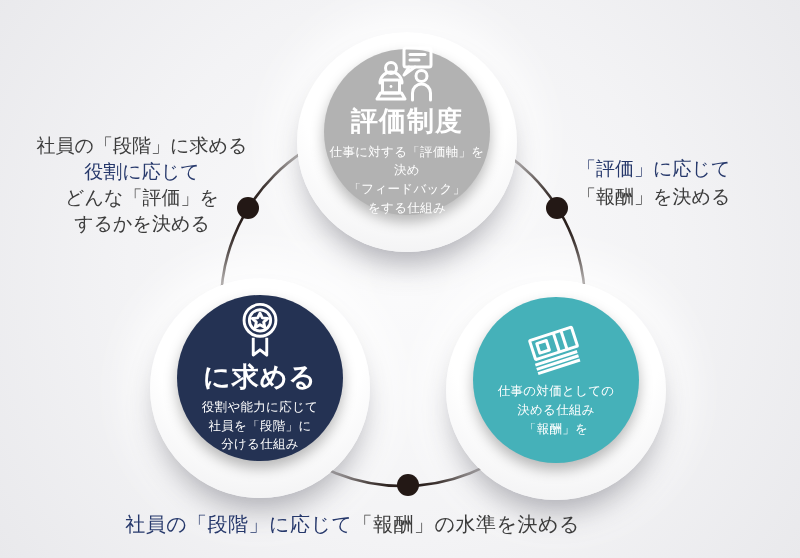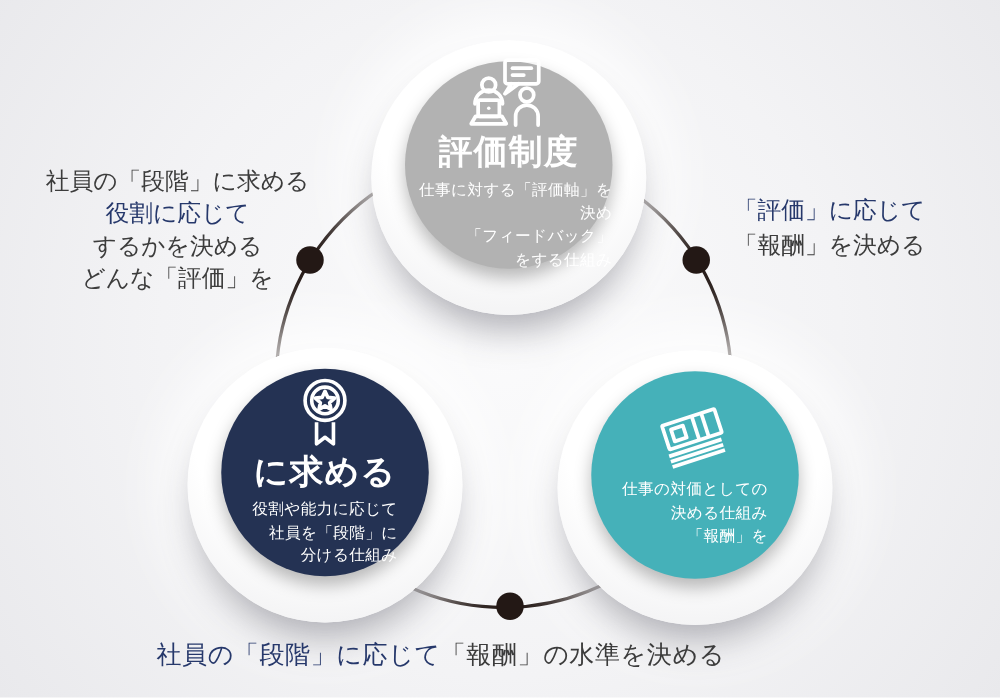--- a/index.html
+++ b/index.html
@@ -16,35 +16,35 @@
   .bubble{
     position:absolute;width:220px;height:220px;border-radius:50%;
     background:radial-gradient(circle at 50% 28%,#ffffff 55%,#f4f4f5 82%,#e7e7e9 100%);
     box-shadow:0 20px 30px -8px rgba(45,45,60,.38), 0 0 46px 20px rgba(255,255,255,.85);
   }
   .inner{
     position:absolute;left:50%;top:50%;width:166px;height:166px;
     margin:-93px 0 0 -83px;border-radius:50%;
     box-shadow:0 7px 14px rgba(0,0,0,.28);
     display:flex;flex-direction:column;align-items:center;justify-content:center;
-    color:#ffffff;text-align:right;
+    color:#ffffff;text-align:center;
   }
   .inner-gray{background:#b2b2b2;}
   .inner-navy{background:#243253;}
   .inner-teal{background:#45b1b9;}
   .bubble-title{font-size:27px;font-weight:700;letter-spacing:1px;line-height:1.15;margin-top:4px;}
   .bubble-desc{font-size:12.5px;line-height:1.5;margin-top:5px;letter-spacing:.3px;}
   .bubble-icon{height:56px;display:flex;align-items:flex-end;justify-content:center;}
   
   .ann{color:#3c3c3c;}
   .em{color:#26386b;font-weight:400;}
   .ann-left{position:absolute;left:8px;top:133px;width:268px;text-align:center;
     font-size:19px;line-height:26px;}
   .ann-right{position:absolute;left:577px;top:155px;text-align:center;
-    font-size:19px;line-height:28px;margin-left:10px;}
+    font-size:19px;line-height:28px;}
   .ann-bottom{position:absolute;left:0;top:510px;width:705px;text-align:center;
     font-size:20px;line-height:28px;letter-spacing:.5px;}
 </style>
 </head>
 <body>
 
 <div class="stage">
 
   <svg class="ring-layer" width="800" height="558" viewBox="0 0 800 558">
     <circle cx="403" cy="304" r="182" fill="none" stroke="#231815" stroke-width="2.6"></circle>
@@ -124,22 +124,22 @@
 
   <svg class="ring-layer" width="800" height="558" viewBox="0 0 800 558" style="pointer-events:none;">
     <circle cx="248" cy="208" r="11" fill="#231815"></circle>
     <circle cx="557" cy="208" r="11" fill="#231815"></circle>
     <circle cx="408" cy="485" r="11" fill="#231815"></circle>
   </svg>
 
   <div class="ann ann-left">
     <div>社員の「段階」に求める</div>
     <div class="em">役割に応じて</div>
+    <div>どんな「評価」を</div>
     <div>するかを決める</div>
-    <div>どんな「評価」を</div>
   </div>
 
   <div class="ann ann-right">
     <div class="em">「評価」に応じて</div>
     <div>「報酬」を決める</div>
   </div>
 
   <div class="ann ann-bottom">
     <span class="em">社員の「段階」に応じて</span><span>「報酬」の水準を決める</span>
   </div>

